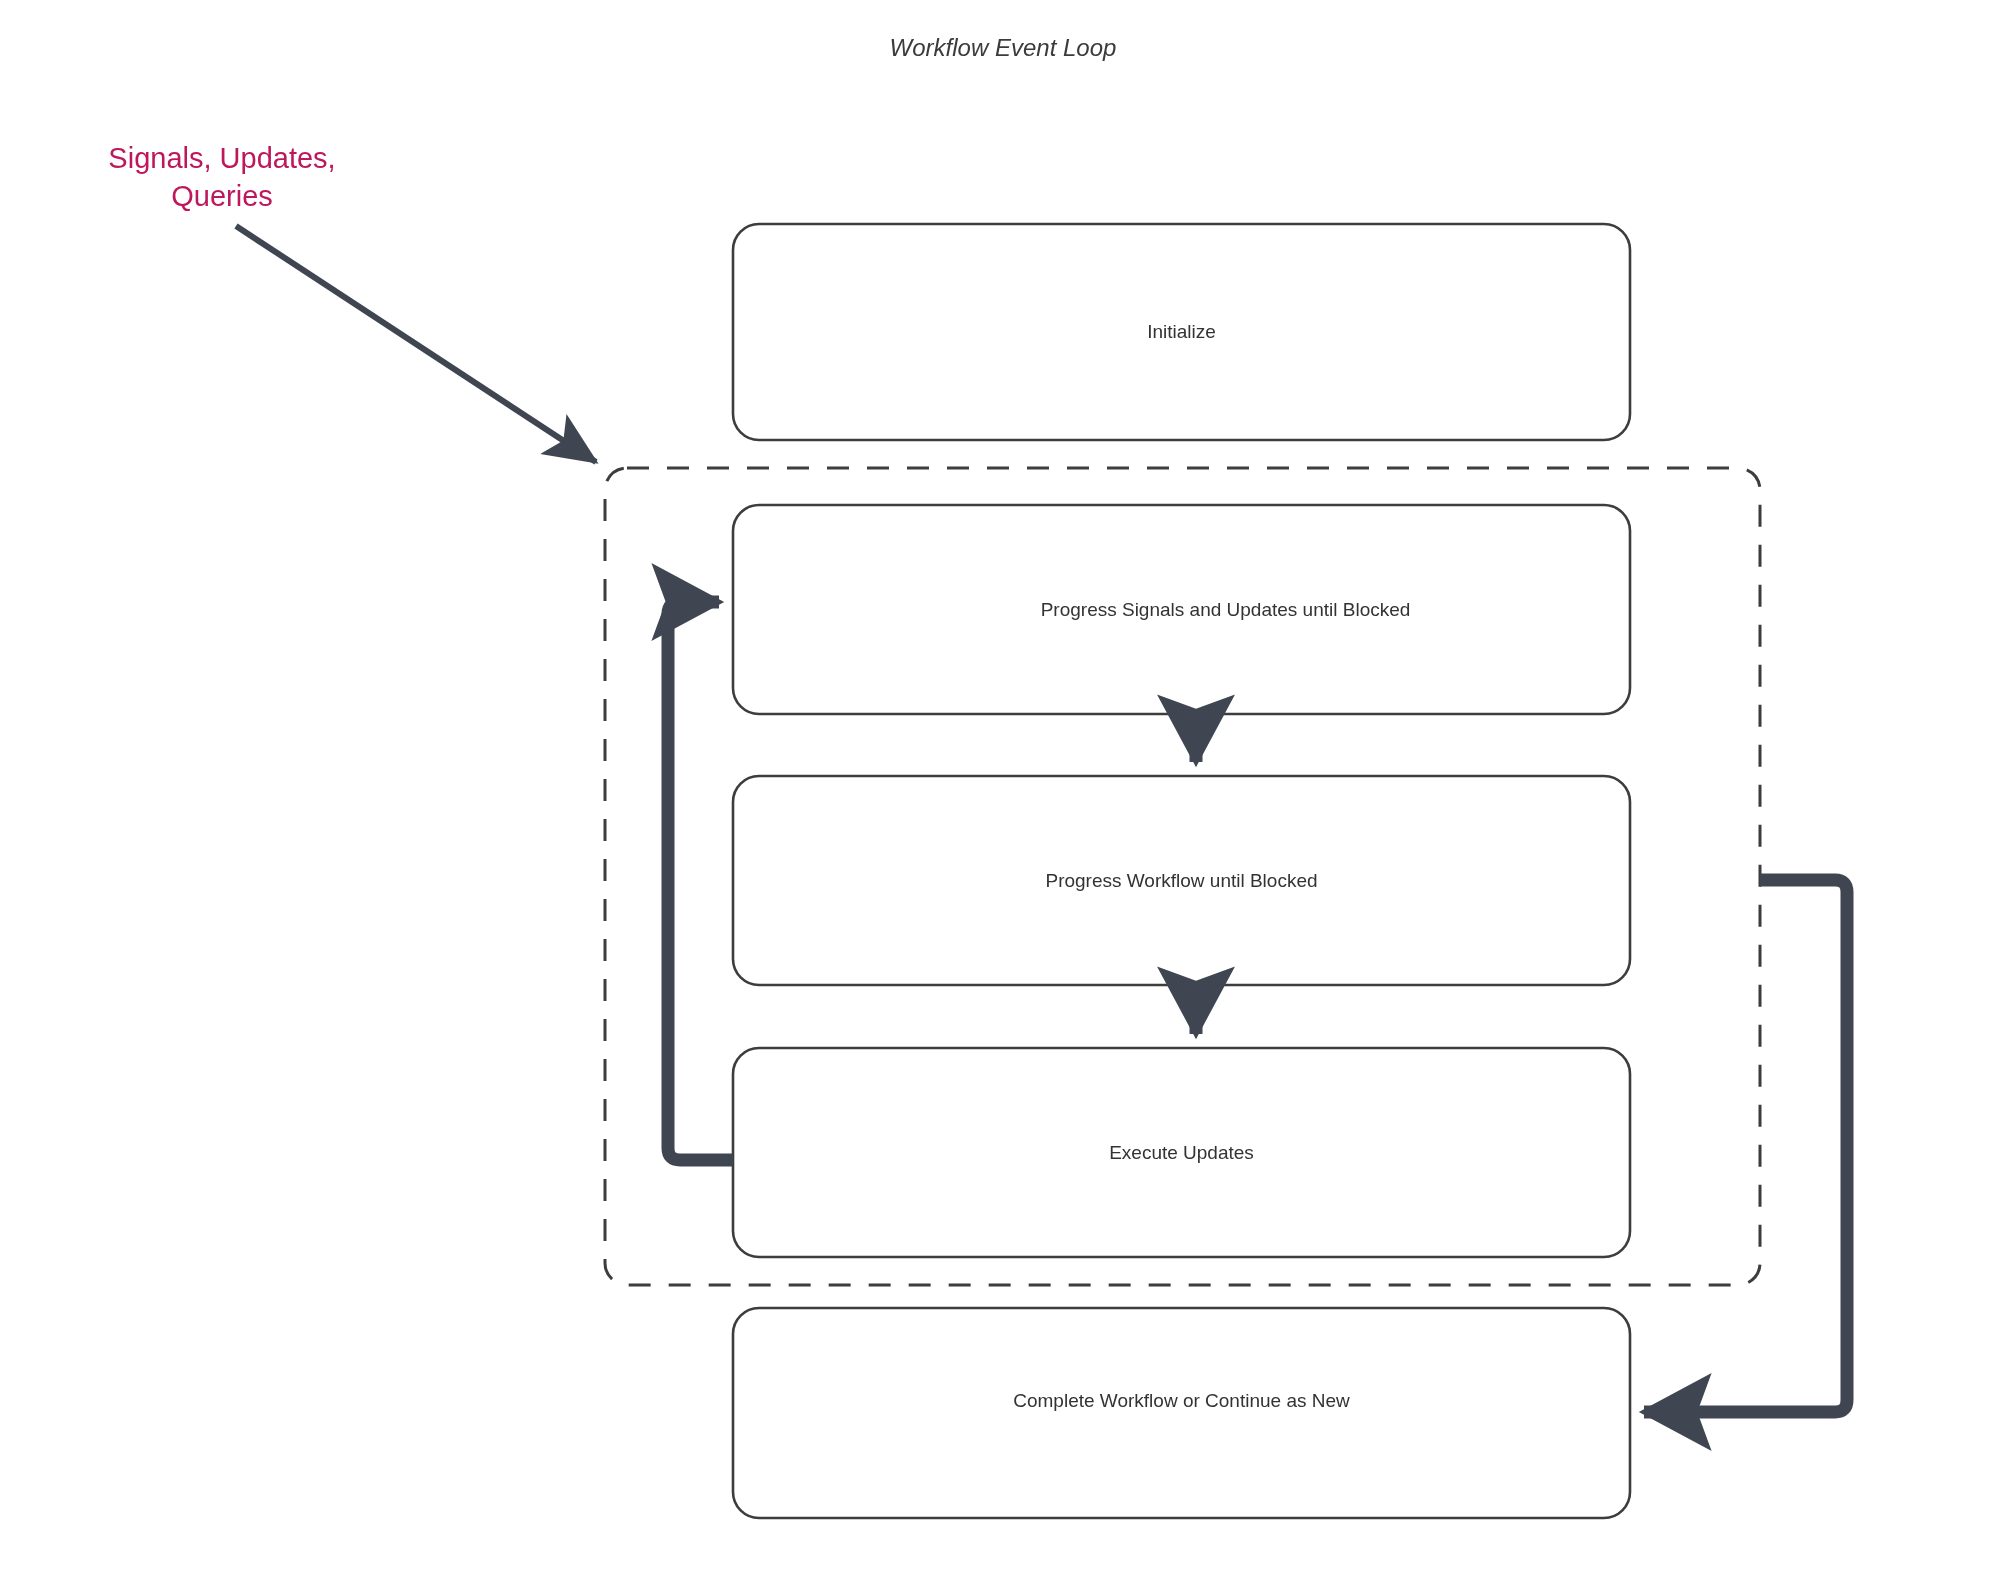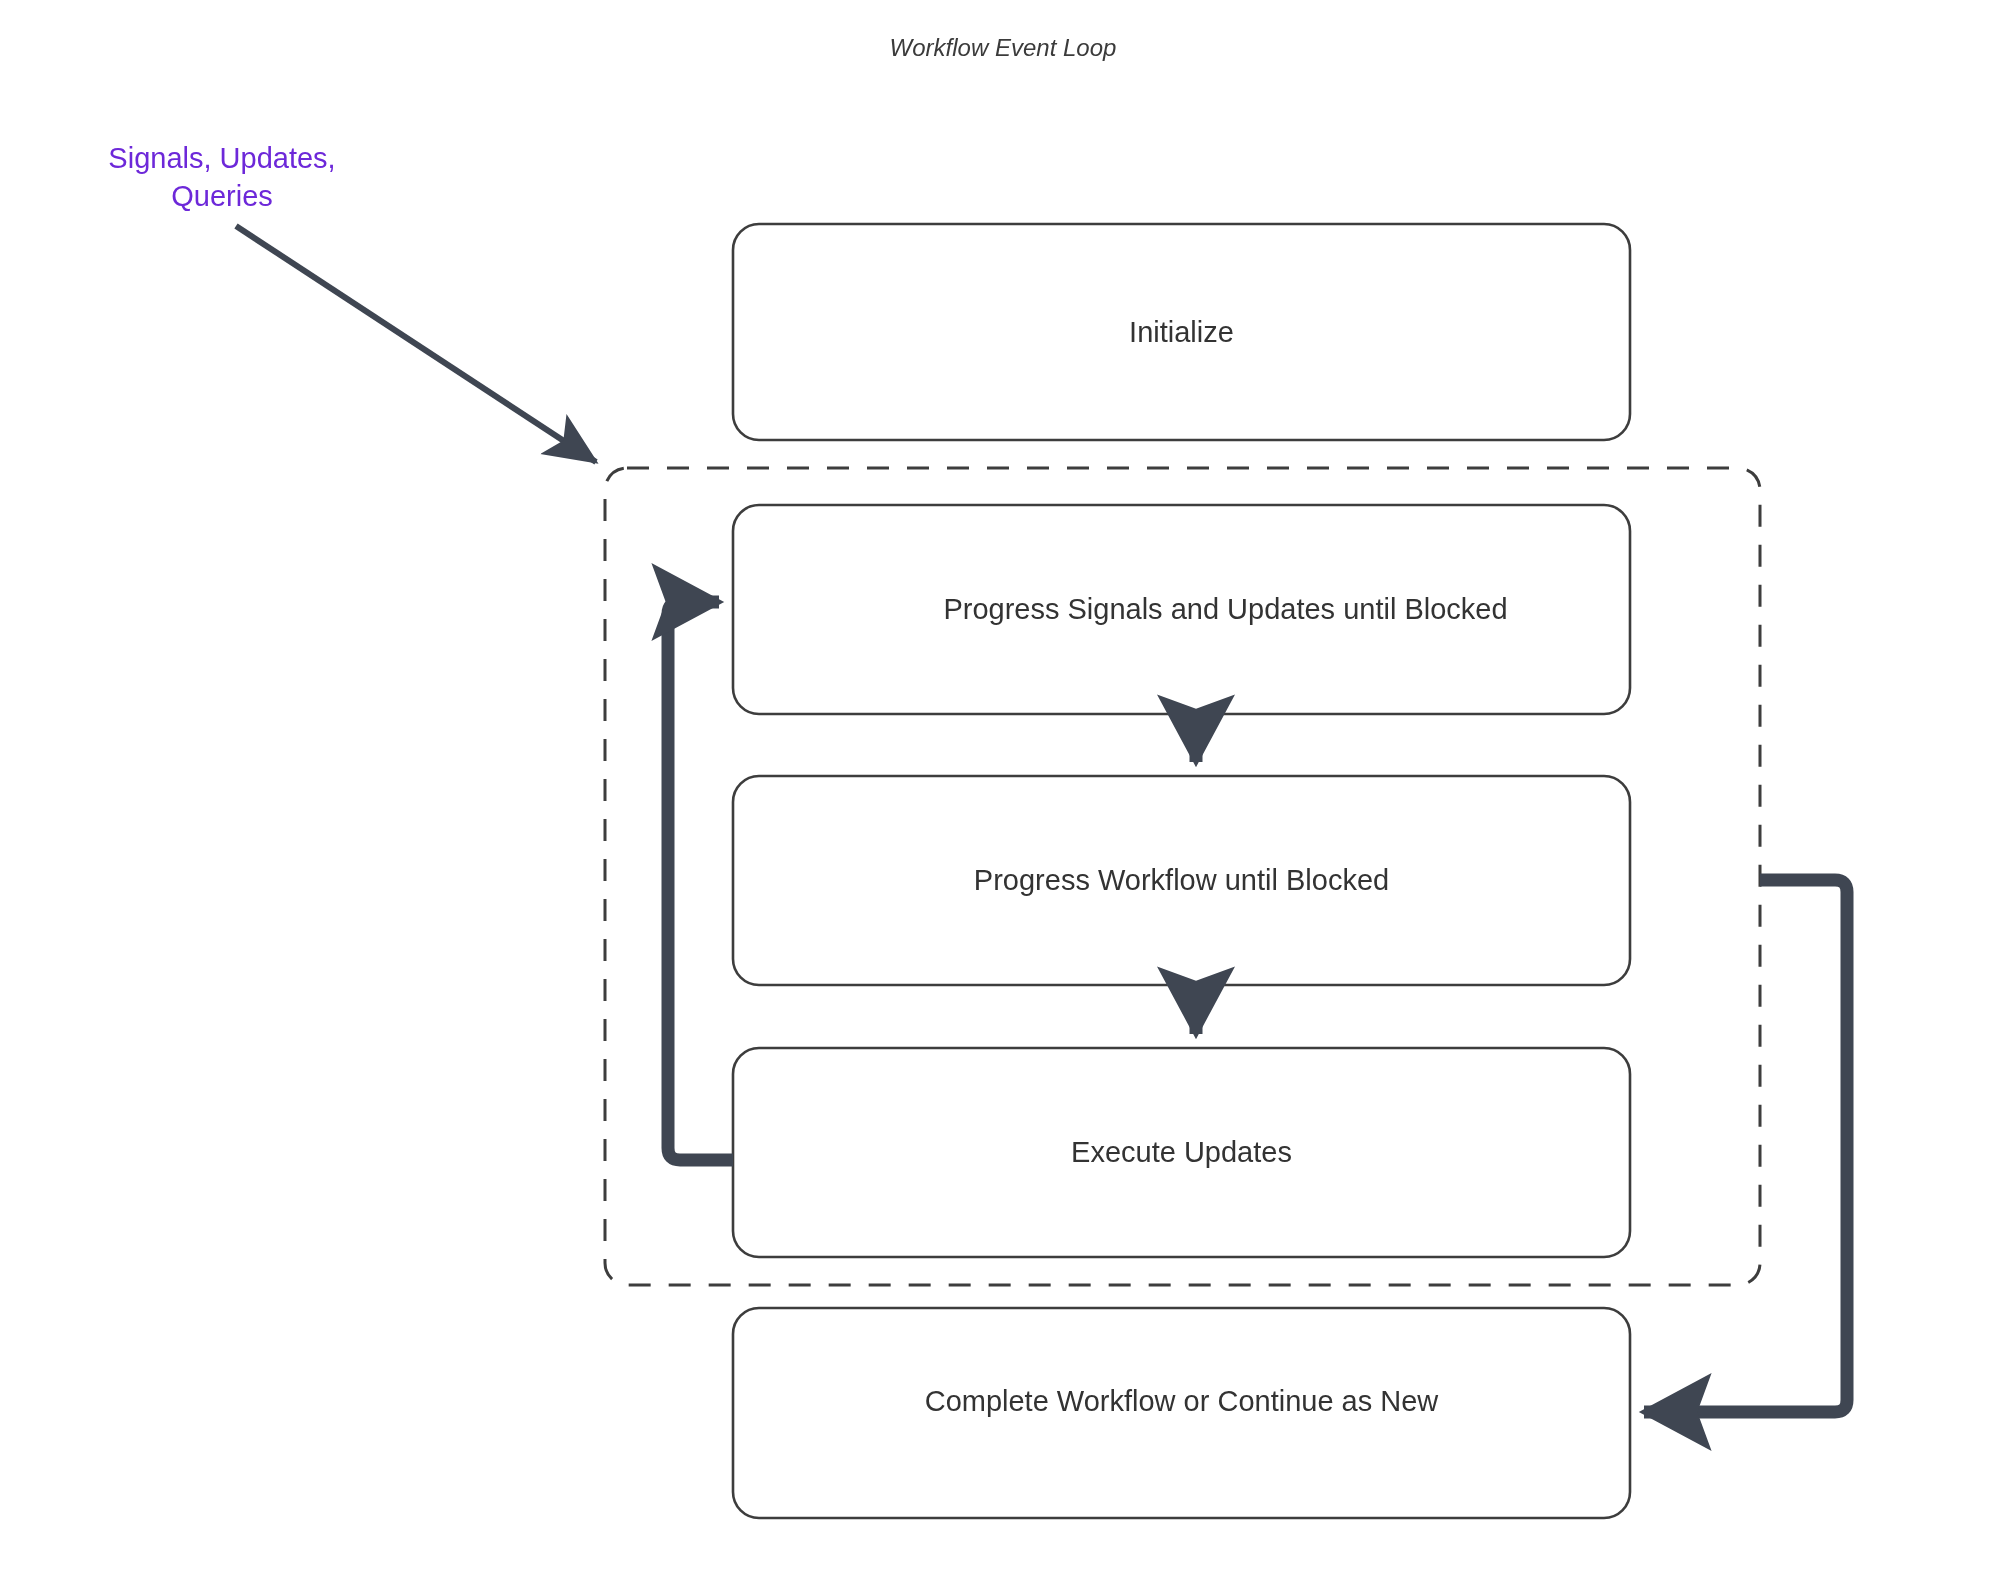--- a/index.html
+++ b/index.html
@@ -24,39 +24,39 @@
     width: 2006px;
     height: 1576px;
   }
   .node-label {
     position: absolute;
     display: flex;
     align-items: center;
     justify-content: center;
     text-align: center;
     color: #333333;
-    font-size: 29px;
+    font-size: 19px;
     line-height: 1.25;
     white-space: pre;
     pointer-events: none;
   }
   .diagram-title {
     position: absolute;
     left: 0;
     top: 34px;
     width: 2006px;
     text-align: center;
     font-style: italic;
     font-size: 24px;
     color: #3b3b3b;
   }
   .edge-label {
     position: absolute;
     text-align: center;
-    color: #6d28d9;
+    color: #be185d;
     font-size: 29px;
     line-height: 1.30;
   }
 </style>
 </head>
 <body>
 
 <div id="canvas">
 
   <div class="diagram-title">Workflow Event Loop</div>

